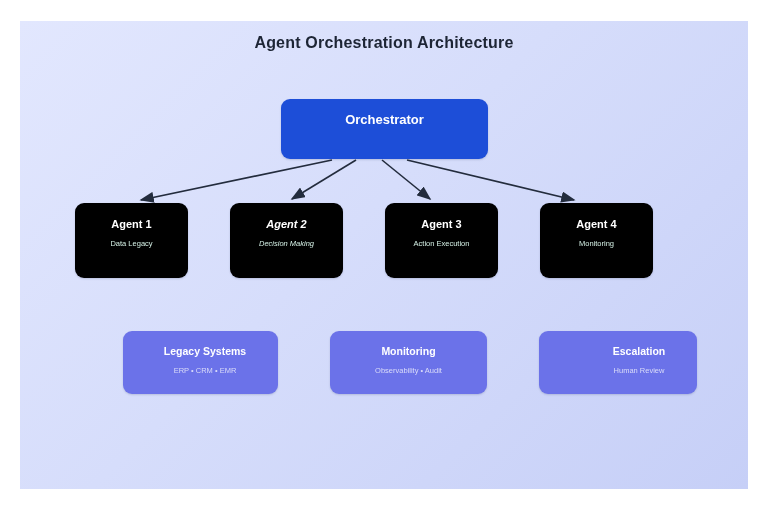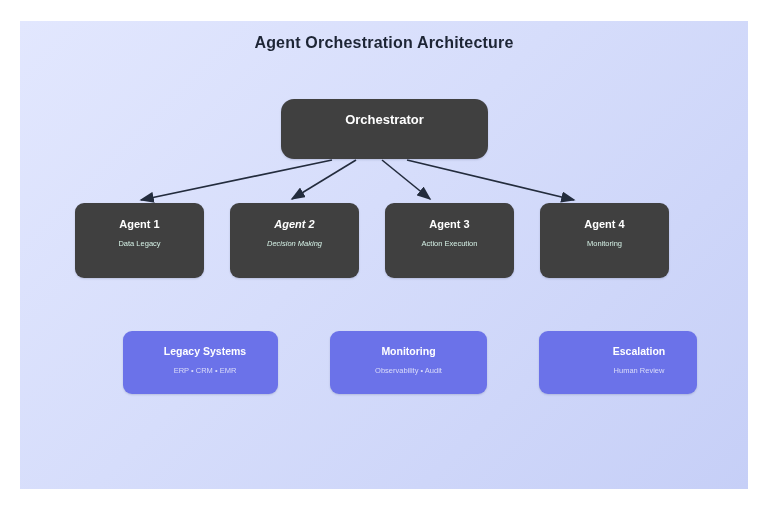--- a/index.html
+++ b/index.html
@@ -15,27 +15,27 @@
     position:absolute;left:0;top:34px;width:768px;text-align:center;
     font-size:16px;font-weight:bold;color:#1d2535;letter-spacing:.2px;
   }
   .node{
     position:absolute;border-radius:9px;color:#ffffff;text-align:center;
     box-shadow:0 1px 2px rgba(40,50,90,0.18);
   }
   .node .node-title{font-weight:bold;}
   .node .node-sub{margin-top:9px;}
   .orchestrator{
-    left:281px;top:99px;width:207px;height:60px;background:#404040;
-    padding-top:13px;box-sizing:border-box;border-radius:13px;
+    left:281px;top:99px;width:207px;height:60px;background:#1d4ed8;
+    padding-top:13px;box-sizing:border-box;
   }
   .orchestrator .node-title{font-size:13px;}
   .orchestrator .node-sub{font-size:8.5px;color:#d6e4fb;margin-top:10px;}
   .agent{
-    top:203px;width:129px;height:75px;background:#404040;
+    top:203px;width:113px;height:75px;background:#000000;
     padding-top:15px;box-sizing:border-box;
   }
   .agent .node-title{font-size:11px;}
   .agent .node-sub{font-size:7.5px;color:#d4f0e5;}
   .agent-1{left:75px;}
   .agent-2{left:230px;font-style:italic;}
   .agent-3{left:385px;}
   .agent-4{left:540px;}
   .system{
     top:331px;height:63px;background:#6b72e9;

